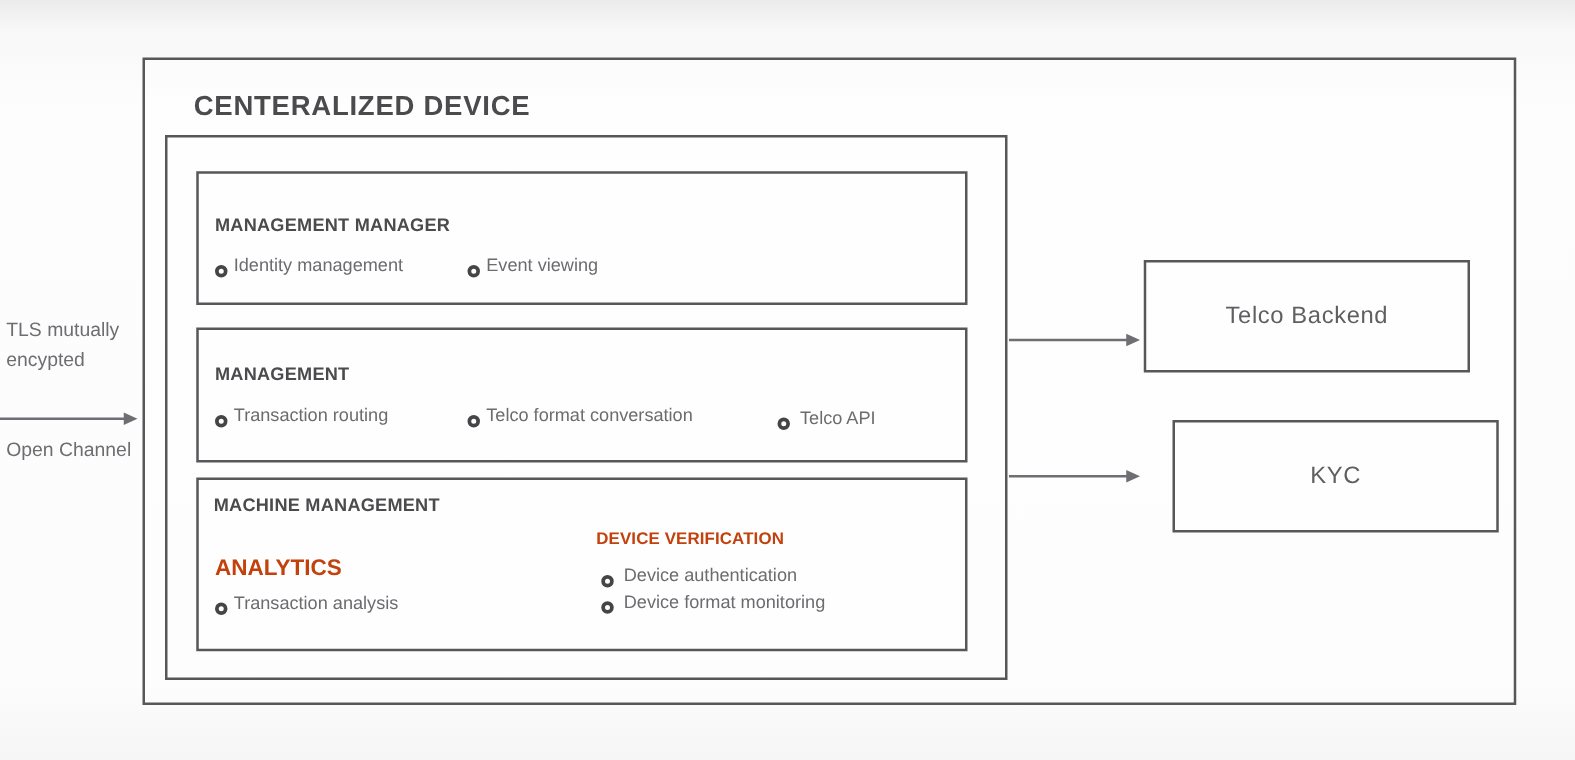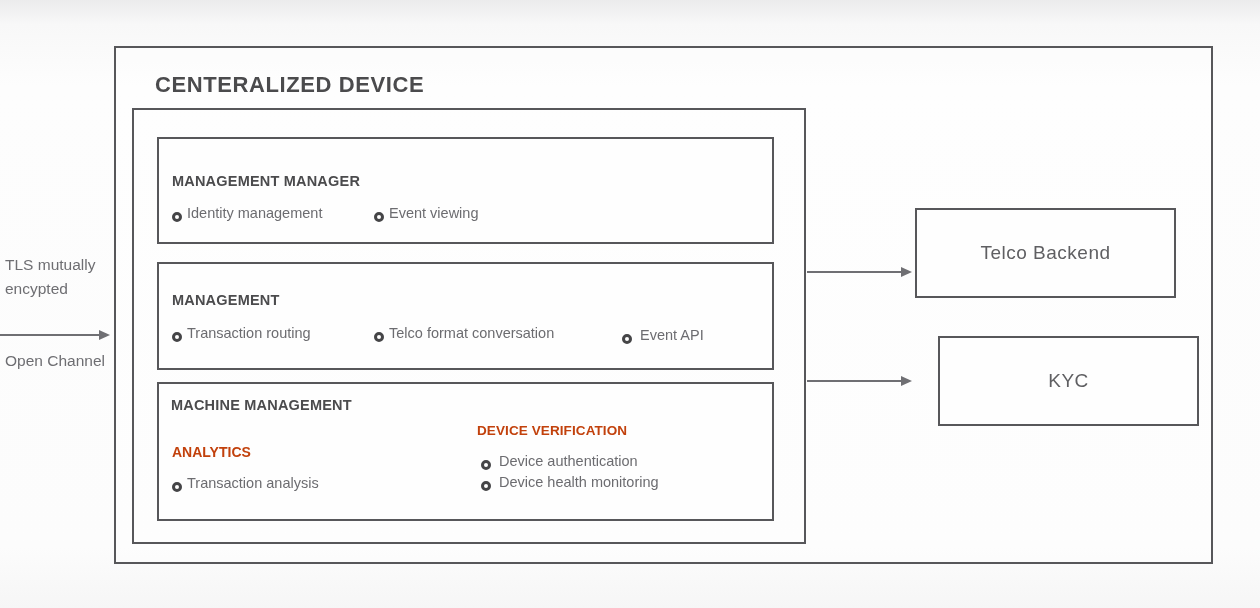--- a/index.html
+++ b/index.html
@@ -24,21 +24,21 @@
   .mod-heading {
     position:absolute; font-size:14.5px; font-weight:bold; color:#4b4b4d;
     letter-spacing:0.2px; white-space:nowrap;
   }
   .mod-a .mod-heading { left:13px; top:34px; }
   .mod-b .mod-heading { left:13px; top:28px; }
   .mod-c .mod-heading { left:12px; top:13px; }
   .sub-heading {
     position:absolute; font-weight:bold; color:#c2410c; white-space:nowrap;
   }
-  .sub-analytics { left:13px; top:60px; font-size:14px; }
+  .sub-analytics { left:13px; top:60px; font-size:18px; }
   .sub-device  { left:318px; top:39px; font-size:13.5px; letter-spacing:0.1px; }
 
   .bullet-item {
     position:absolute; display:flex; align-items:flex-end;
     font-size:14.5px; color:#6c6c70; line-height:17px; white-space:nowrap;
   }
   .bullet-icon {
     width:4px; height:4px; border:3px solid #454547; border-radius:50%;
     background:#ffffff; flex:none; margin-top:3px; margin-right:5px;
   }
@@ -112,39 +112,39 @@
     <div class="bullet-item pos-b1">
       <span class="bullet-icon"></span>
       <span class="bullet-text">Transaction routing</span>
     </div>
     <div class="bullet-item pos-b2">
       <span class="bullet-icon"></span>
       <span class="bullet-text">Telco format conversation</span>
     </div>
     <div class="bullet-item pos-b3">
       <span class="bullet-icon"></span>
-      <span class="bullet-text">Event API</span>
+      <span class="bullet-text">Telco API</span>
     </div>
   </div>
 
   <div class="box module mod-c">
     <div class="mod-heading">MACHINE MANAGEMENT</div>
     <div class="sub-heading sub-analytics">ANALYTICS</div>
     <div class="bullet-item pos-c1">
       <span class="bullet-icon"></span>
       <span class="bullet-text">Transaction analysis</span>
     </div>
     <div class="sub-heading sub-device">DEVICE VERIFICATION</div>
     <div class="bullet-item pos-c2">
       <span class="bullet-icon"></span>
       <span class="bullet-text">Device authentication</span>
     </div>
     <div class="bullet-item pos-c3">
       <span class="bullet-icon"></span>
-      <span class="bullet-text">Device health monitoring</span>
+      <span class="bullet-text">Device format monitoring</span>
     </div>
   </div>
 
   <svg class="arrow arrow-telco" width="108" height="14" viewBox="0 0 108 14">
     <line x1="0" y1="7" x2="100" y2="7" stroke="#6f6f73" stroke-width="2"></line>
     <path d="M94,2 L105,7 L94,12 Z" fill="#6f6f73"></path>
   </svg>
   <svg class="arrow arrow-kyc" width="108" height="14" viewBox="0 0 108 14">
     <line x1="0" y1="7" x2="100" y2="7" stroke="#6f6f73" stroke-width="2"></line>
     <path d="M94,2 L105,7 L94,12 Z" fill="#6f6f73"></path>

